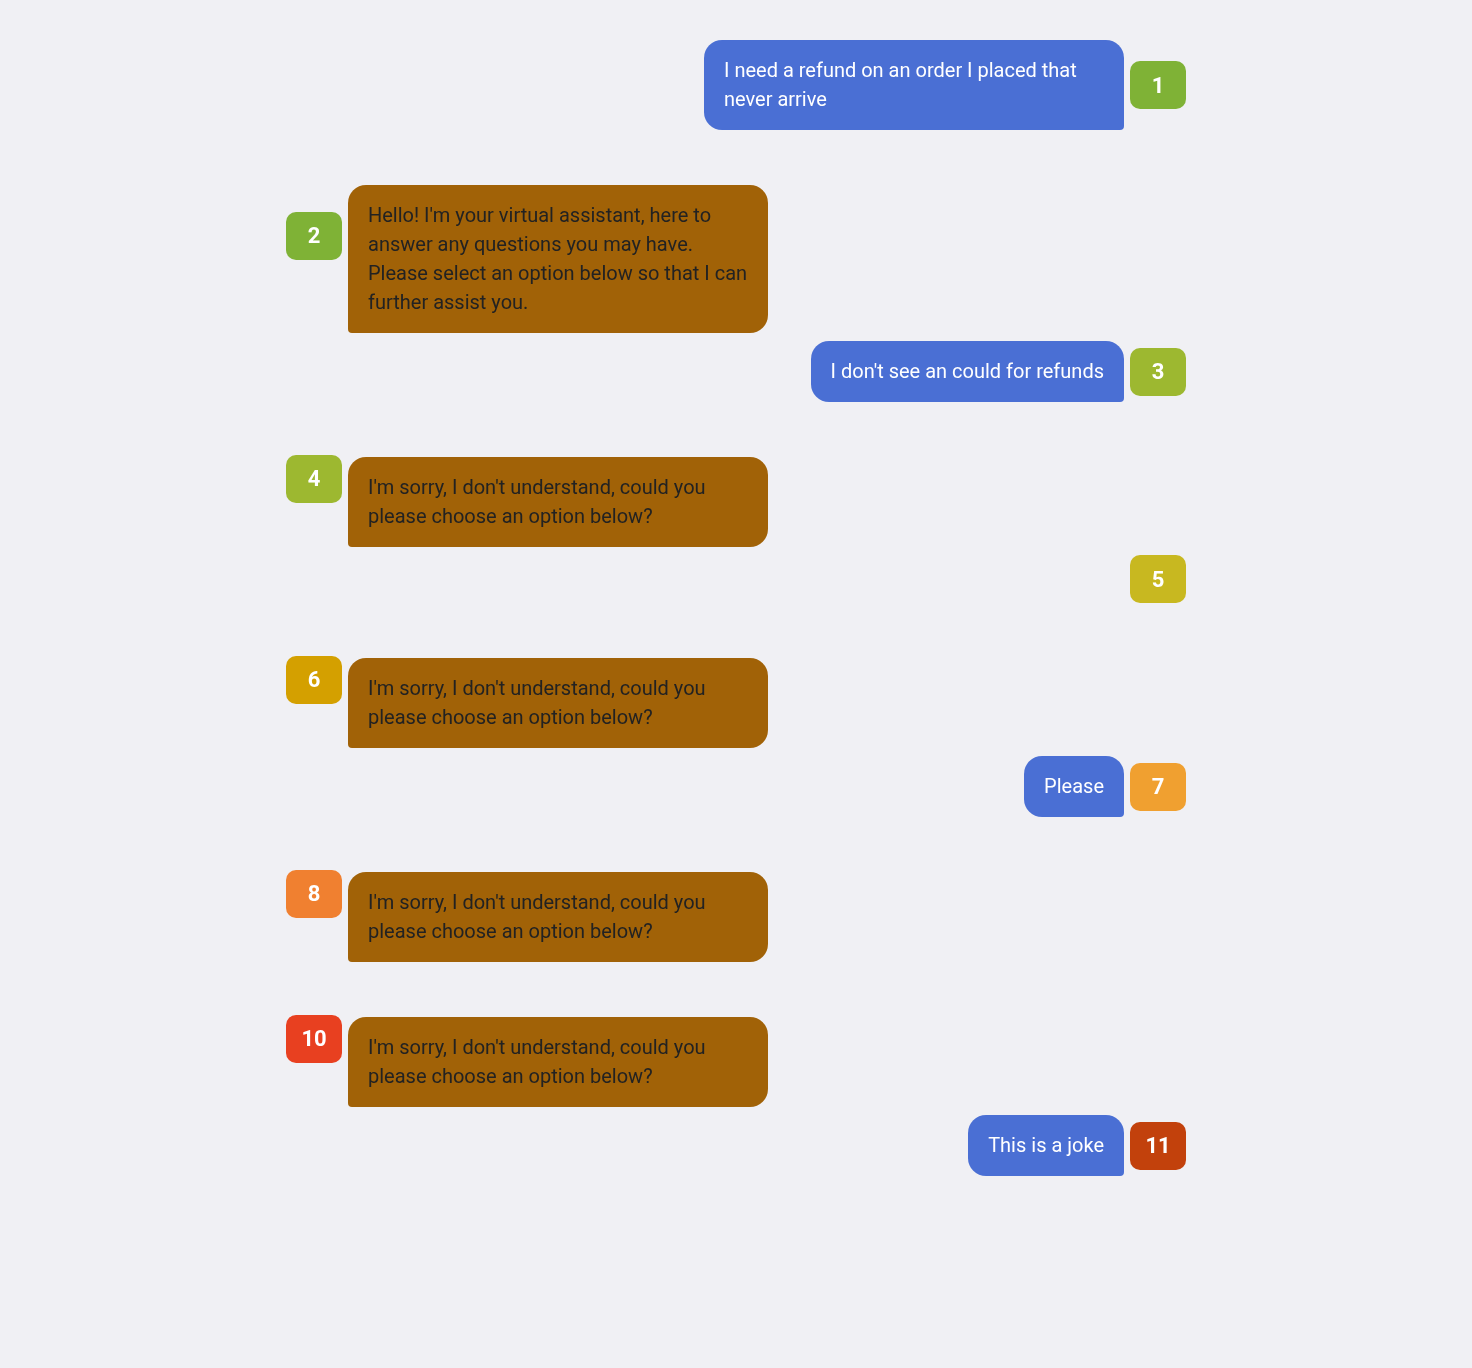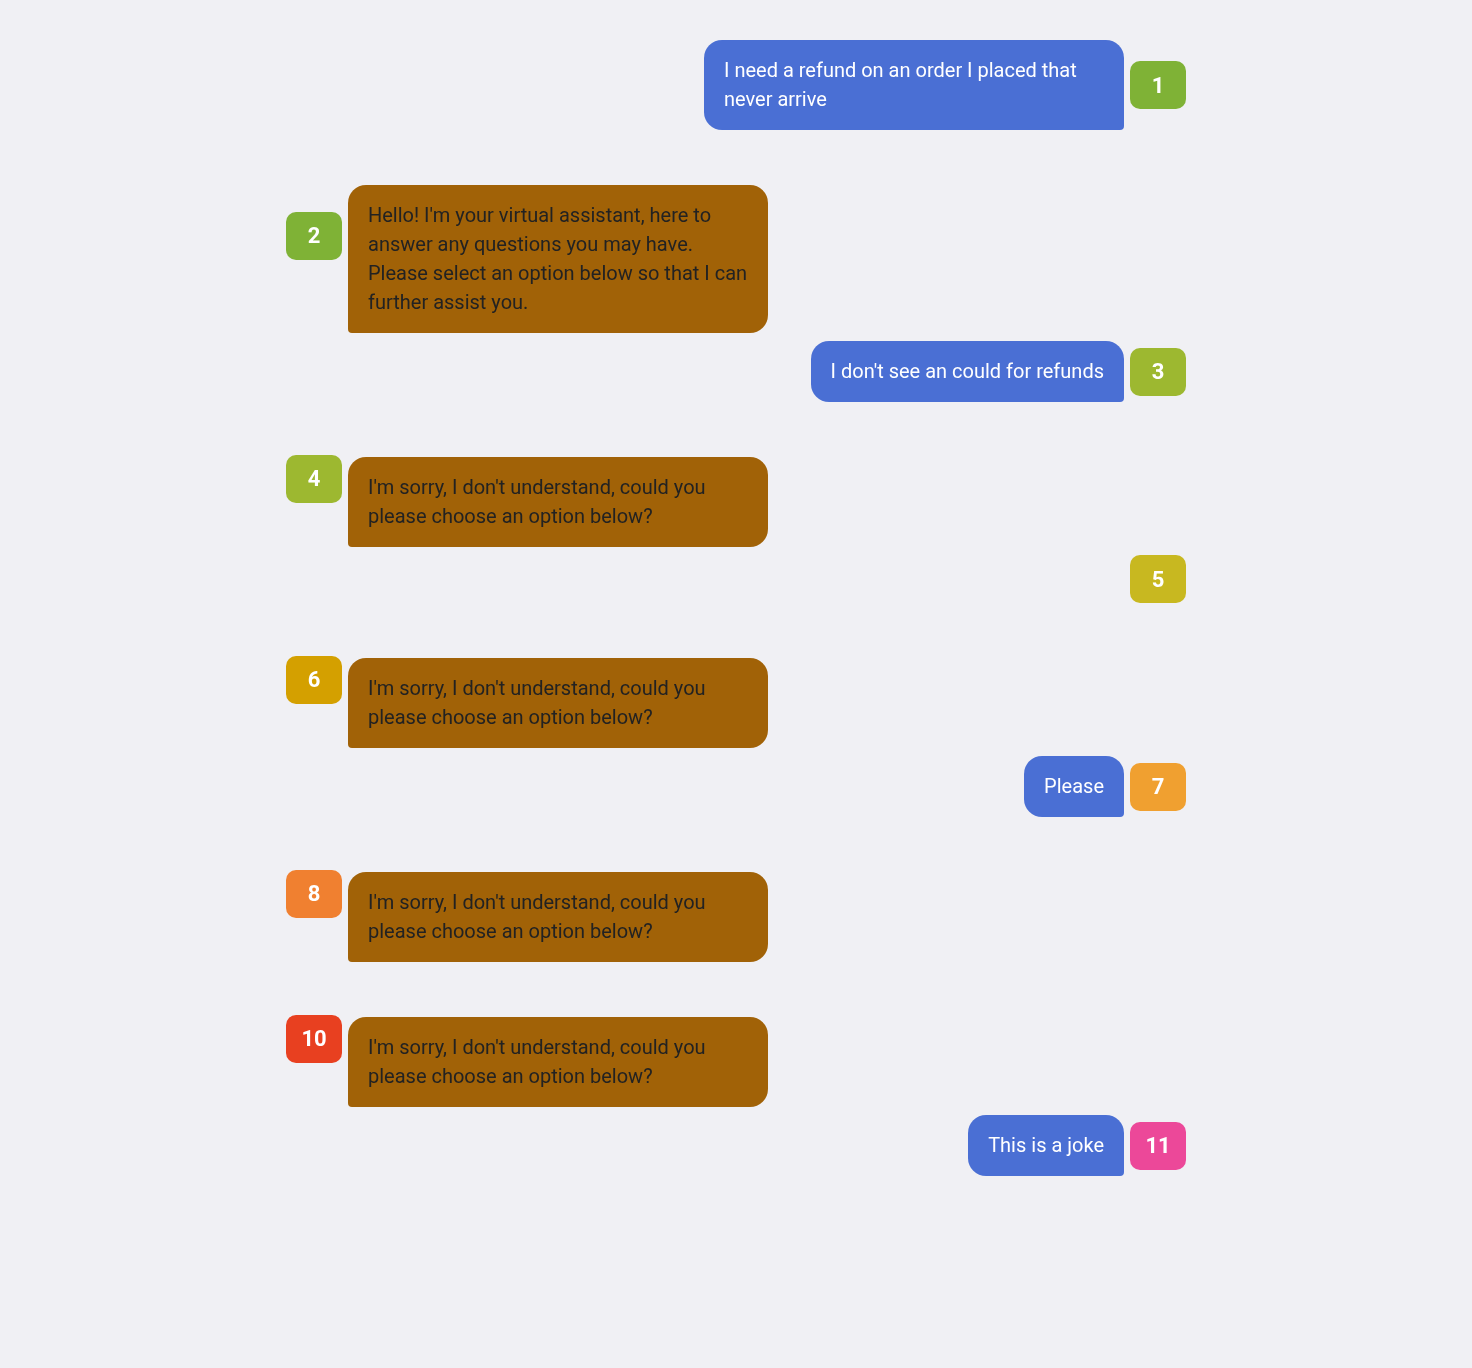--- a/index.html
+++ b/index.html
@@ -67,21 +67,21 @@
     .color-1  { background: #7fb236; }
     .color-2  { background: #7fb236; }
     .color-3  { background: #9db830; }
     .color-4  { background: #9db830; }
     .color-5  { background: #c8b820; }
     .color-6  { background: #d4a000; }
     .color-7  { background: #f0a030; }
     .color-8  { background: #f08030; }
     .color-9  { background: #e86020; }
     .color-10 { background: #e84020; }
-    .color-11 { background: #ec4899; }
+    .color-11 { background: #c2410c; }
   </style>
 </head>
 <body>
 
 <div class="chat-container" id="chat-root">
     <div class="message-row user">
       <div class="bubble user">I need a refund on an order I placed that never arrive</div>
       <div class="badge color-1 ">1</div>
     </div>
     <div class="message-row bot">

